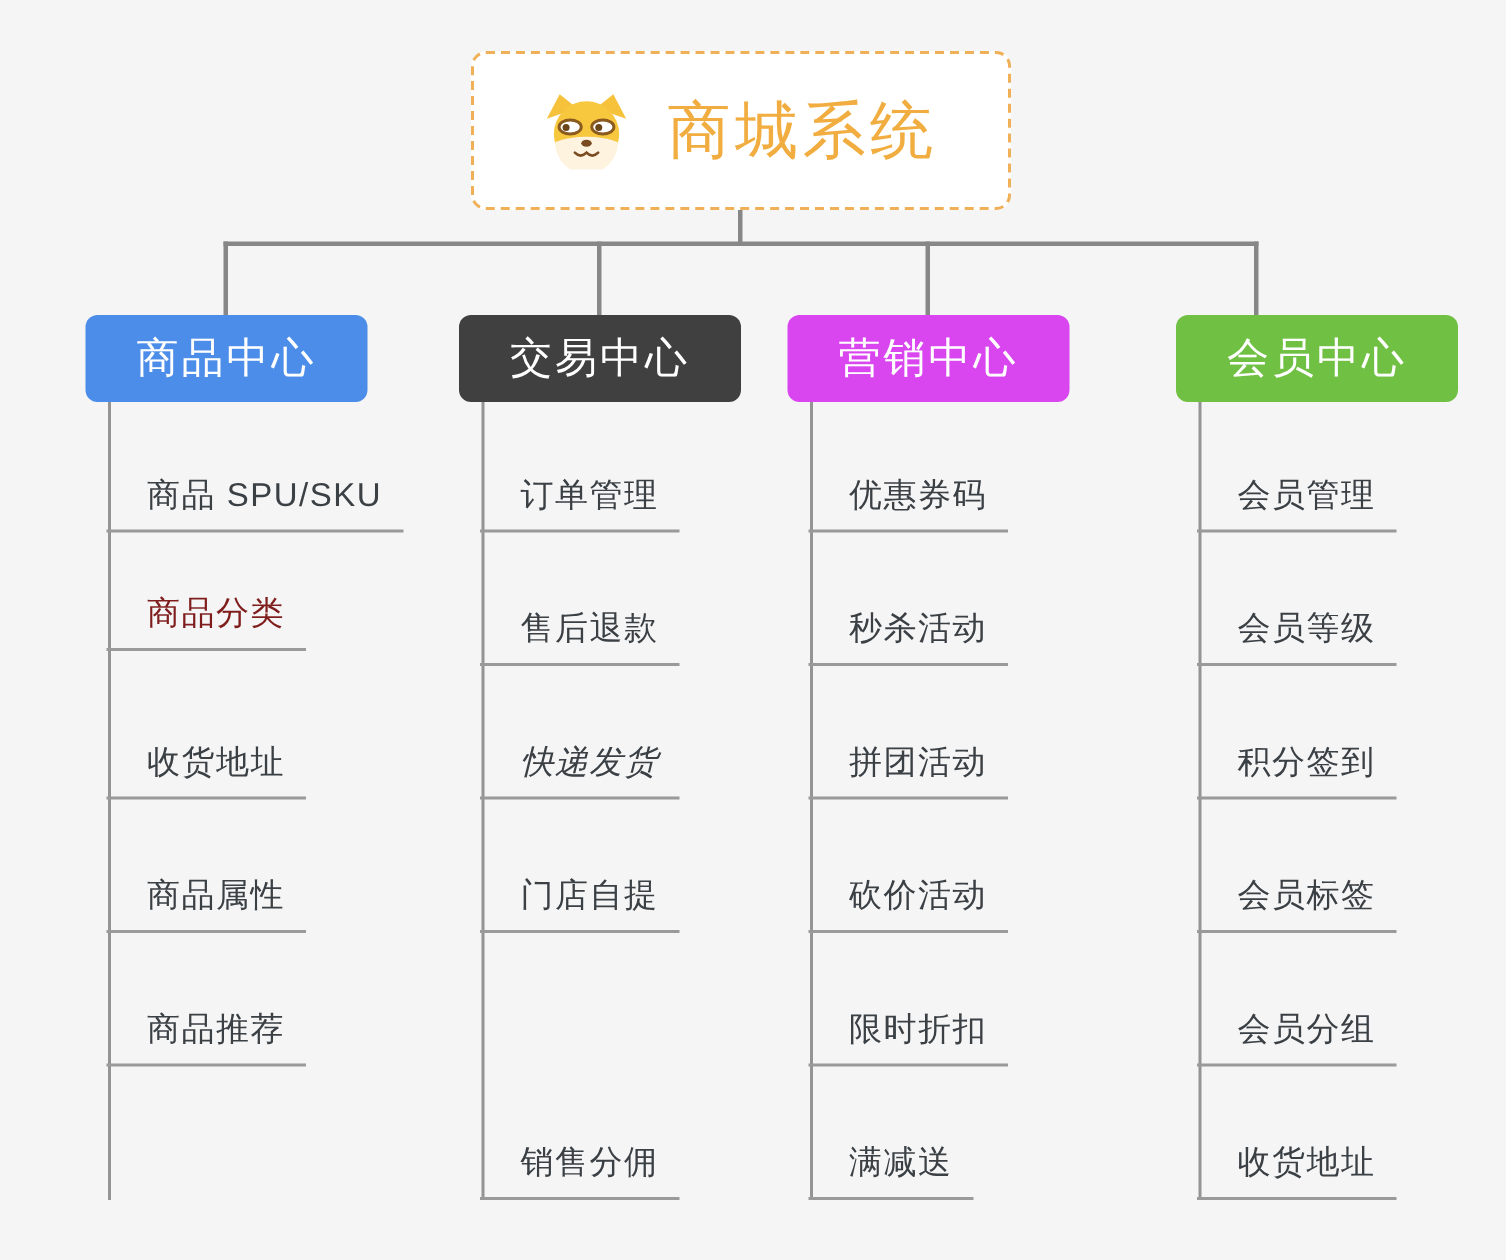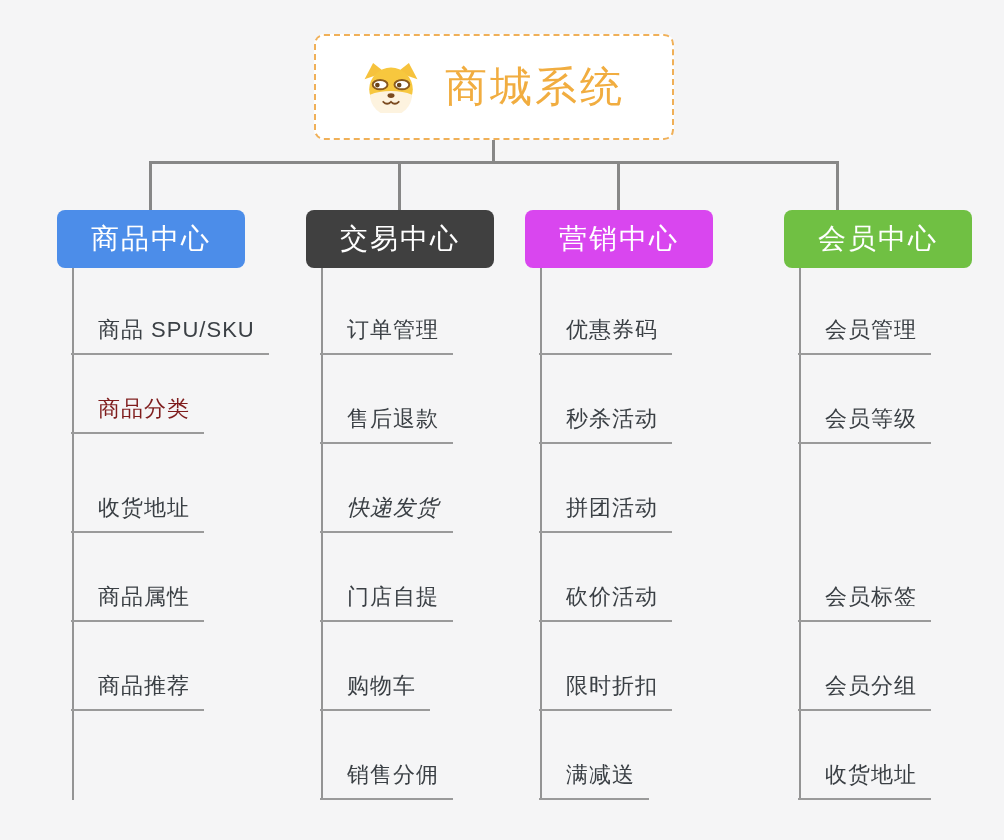--- a/index.html
+++ b/index.html
@@ -120,37 +120,37 @@
         <div class="leaf" style="top: 412px; color: rgb(59, 64, 69); border-bottom-color: rgb(154, 154, 154);">商品属性</div>
         <div class="leaf" style="top: 501px; color: rgb(59, 64, 69); border-bottom-color: rgb(154, 154, 154);">商品推荐</div>
       </div>
       <div class="column" style="left: 306px;">
         <div class="branch-box" style="background: #404040;">交易中心</div>
         <div class="branch-vline"></div>
         <div class="leaf" style="top: 145px; color: rgb(59, 64, 69); border-bottom-color: rgb(154, 154, 154);">订单管理</div>
         <div class="leaf" style="top: 234px; color: rgb(59, 64, 69); border-bottom-color: rgb(154, 154, 154);">售后退款</div>
         <div class="leaf" style="top: 323px; color: rgb(59, 64, 69); border-bottom-color: rgb(154, 154, 154); font-style: italic;">快递发货</div>
         <div class="leaf" style="top: 412px; color: rgb(59, 64, 69); border-bottom-color: rgb(154, 154, 154);">门店自提</div>
-        <div class="leaf" style="top: 501px; color: rgb(59, 64, 69); border-bottom-color: rgb(154, 154, 154);">购物车</div>
         <div class="leaf" style="top: 590px; color: rgb(59, 64, 69); border-bottom-color: rgb(154, 154, 154);">销售分佣</div>
       </div>
       <div class="column" style="left: 525px;">
         <div class="branch-box" style="background: #d946ef;">营销中心</div>
         <div class="branch-vline"></div>
         <div class="leaf" style="top: 145px; color: rgb(59, 64, 69); border-bottom-color: rgb(154, 154, 154);">优惠券码</div>
         <div class="leaf" style="top: 234px; color: rgb(59, 64, 69); border-bottom-color: rgb(154, 154, 154);">秒杀活动</div>
         <div class="leaf" style="top: 323px; color: rgb(59, 64, 69); border-bottom-color: rgb(154, 154, 154);">拼团活动</div>
         <div class="leaf" style="top: 412px; color: rgb(59, 64, 69); border-bottom-color: rgb(154, 154, 154);">砍价活动</div>
         <div class="leaf" style="top: 590px; color: rgb(59, 64, 69); border-bottom-color: rgb(154, 154, 154);">满减送</div>
         <div class="leaf" style="top: 501px; color: rgb(59, 64, 69); border-bottom-color: rgb(154, 154, 154);">限时折扣</div>
       </div>
       <div class="column" style="left: 784px;">
         <div class="branch-box" style="background: rgb(112, 192, 67);">会员中心</div>
         <div class="branch-vline"></div>
         <div class="leaf" style="top: 145px; color: rgb(59, 64, 69); border-bottom-color: rgb(154, 154, 154);">会员管理</div>
         <div class="leaf" style="top: 234px; color: rgb(59, 64, 69); border-bottom-color: rgb(154, 154, 154);">会员等级</div>
+        <div class="leaf" style="top: 323px; color: rgb(59, 64, 69); border-bottom-color: rgb(154, 154, 154);">积分签到</div>
         <div class="leaf" style="top: 412px; color: rgb(59, 64, 69); border-bottom-color: rgb(154, 154, 154);">会员标签</div>
         <div class="leaf" style="top: 501px; color: rgb(59, 64, 69); border-bottom-color: rgb(154, 154, 154);">会员分组</div>
         <div class="leaf" style="top: 590px; color: rgb(59, 64, 69); border-bottom-color: rgb(154, 154, 154);">收货地址</div>
       </div>
     </div>
 
 </div>
 
 </body></html>

